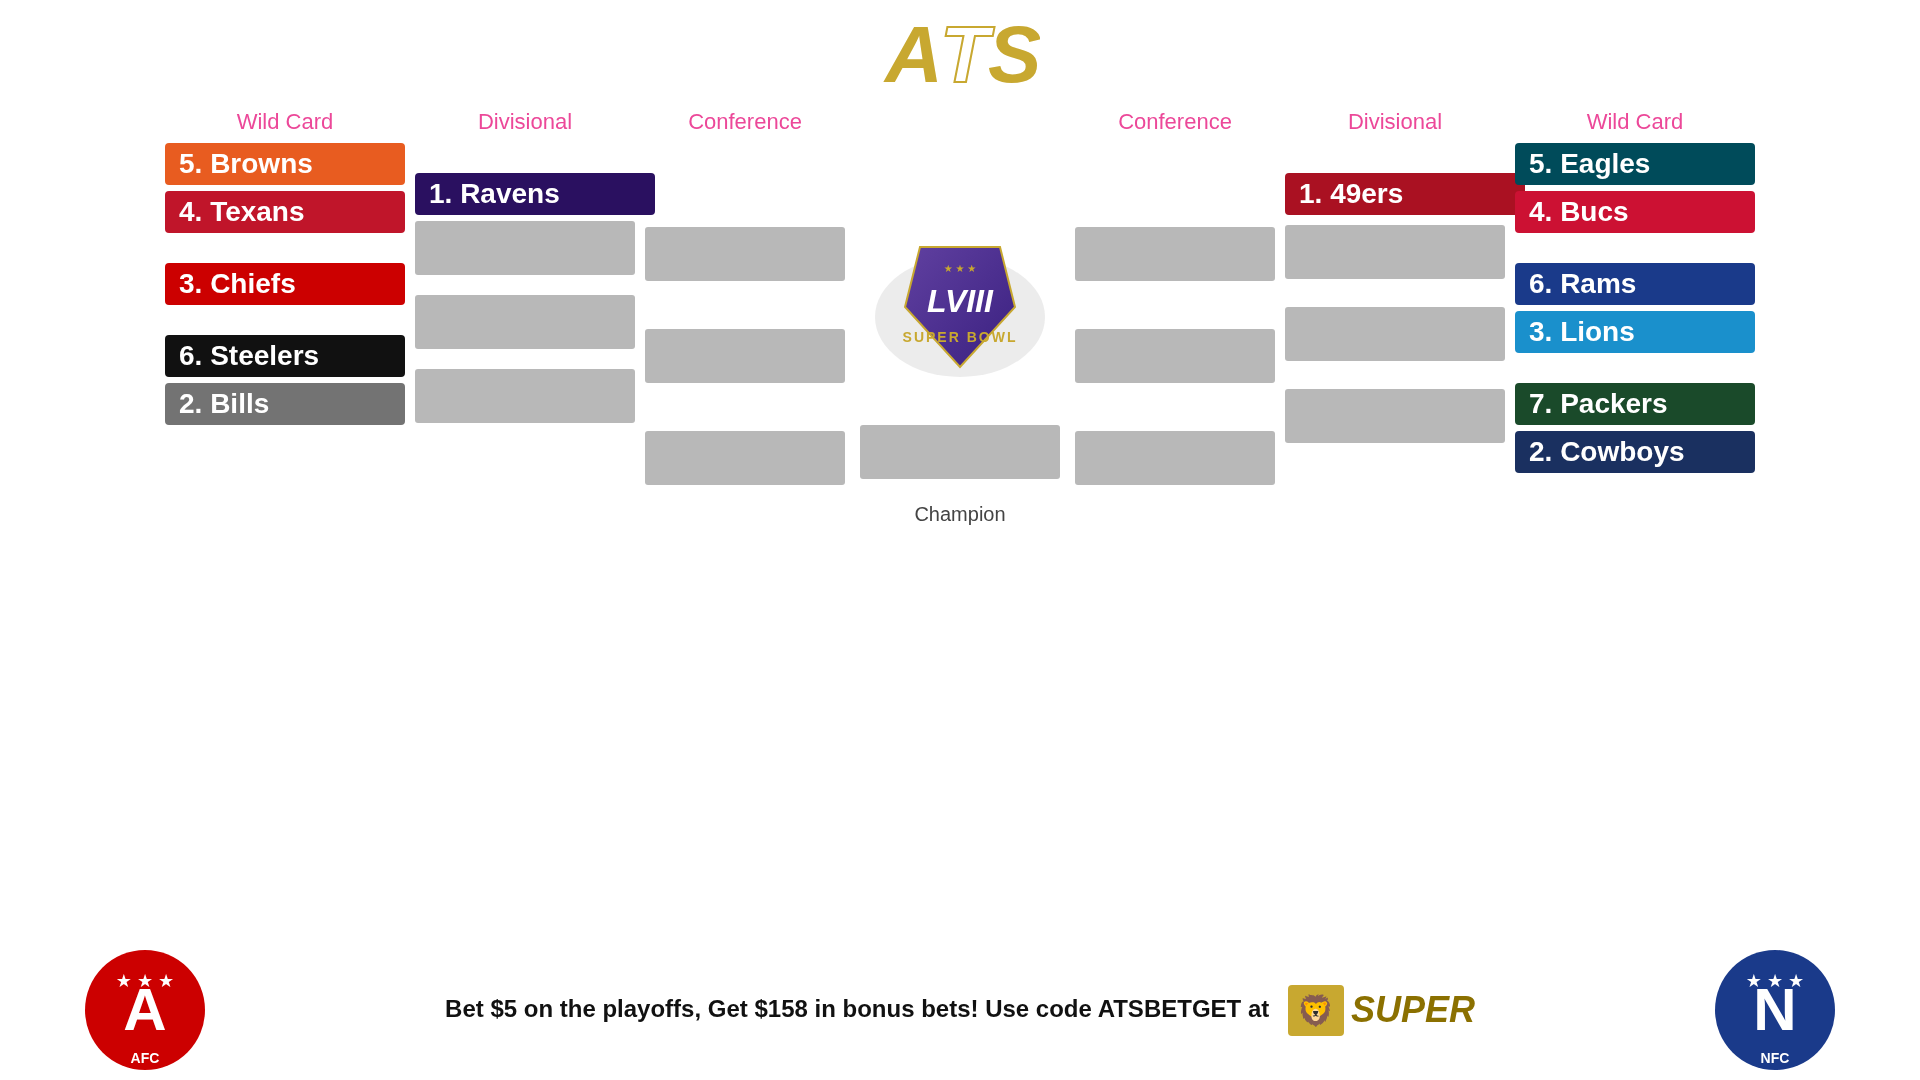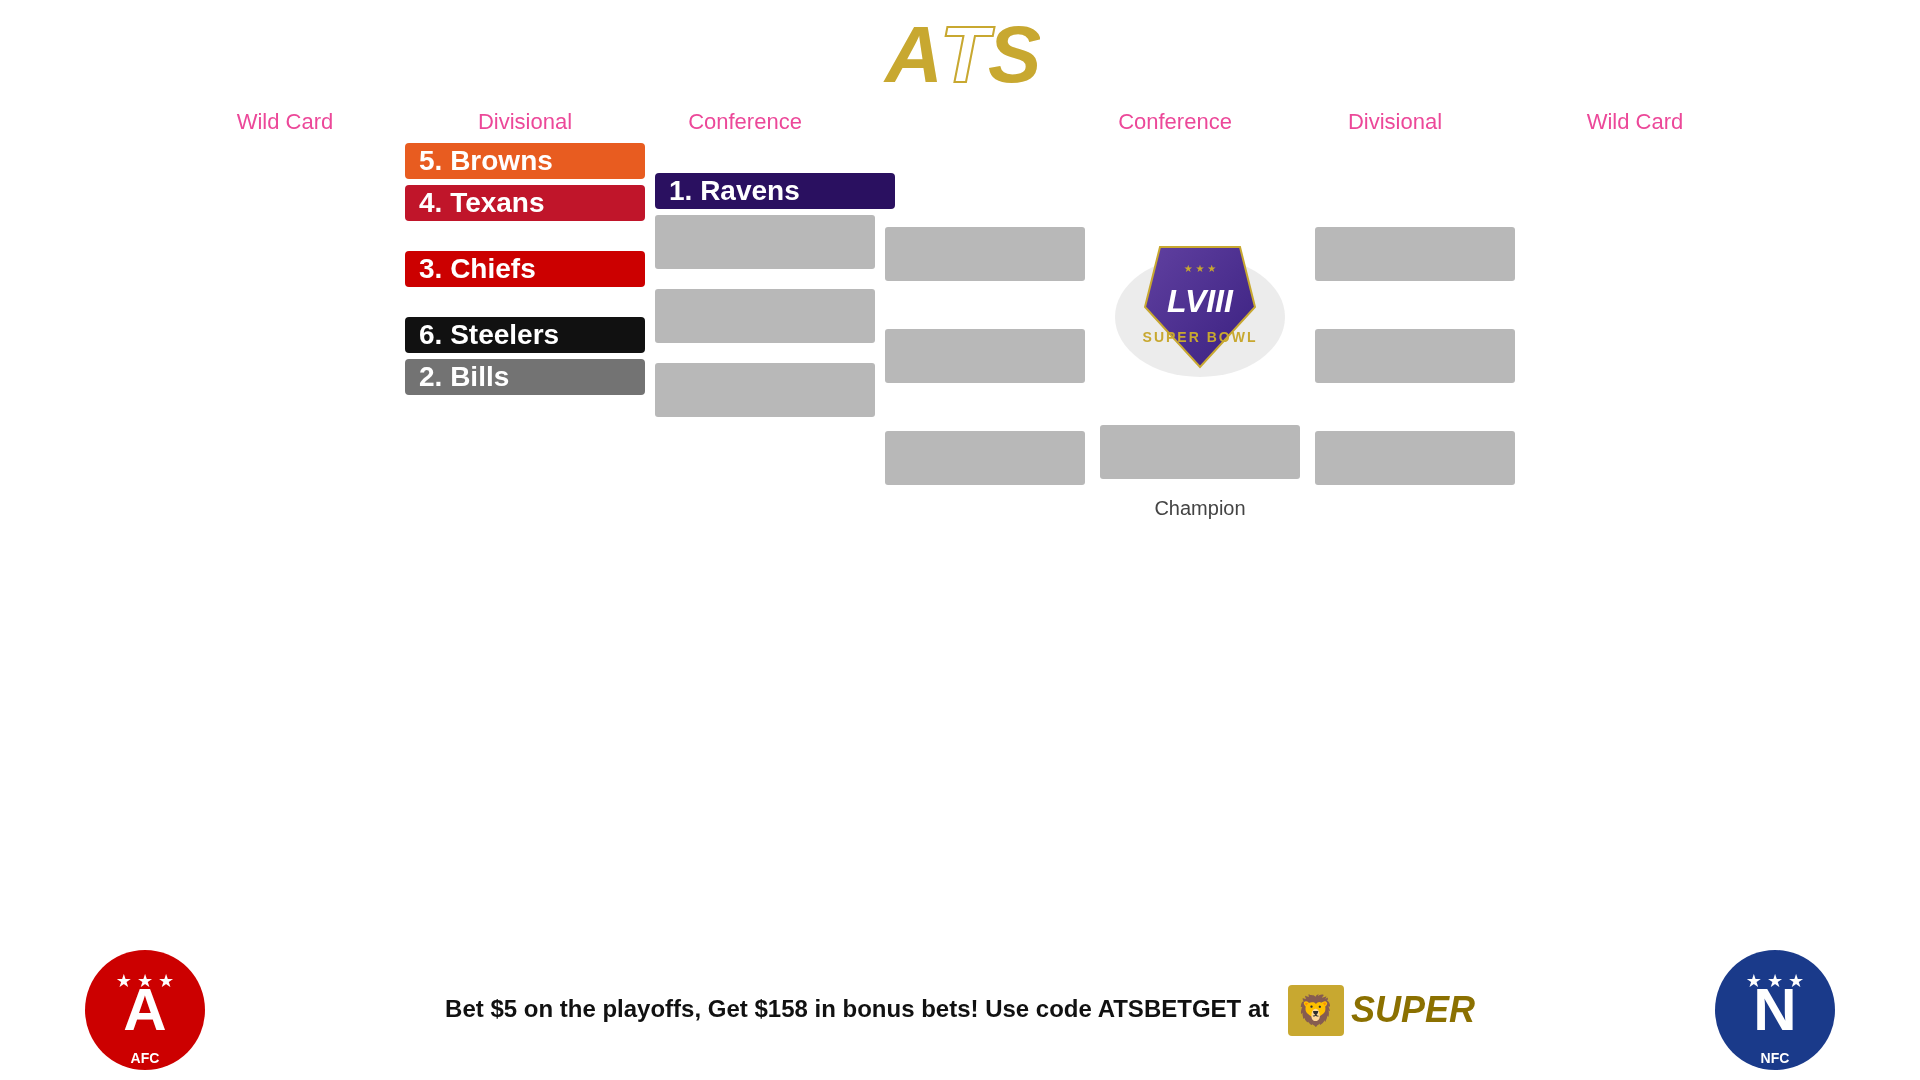--- a/index.html
+++ b/index.html
@@ -17,21 +17,21 @@
       text-align: center;
       padding: 10px 0 5px;
     }
     .ats-logo-wrapper {
       position: relative;
       display: inline-block;
     }
 
     
     .team-slot {
-      height: 36px;
+      height: 42px;
       border-radius: 4px;
       display: flex;
       align-items: center;
       padding: 16px 14px;
       font-size: 28px;
       font-weight: bold;
       color: white;
       margin-bottom: 2px;
       min-width: 240px;
     }
@@ -139,33 +139,52 @@
           <text x="100" y="85" text-anchor="middle" font-size="32" font-weight="900" fill="white" font-family="Arial" font-style="italic">LVIII</text>
 
           <text x="100" y="115" text-anchor="middle" font-size="14" font-weight="700" fill="#c8a830" font-family="Arial" letter-spacing="2">SUPER BOWL</text>
 
           <text x="100" y="45" text-anchor="middle" font-size="10" fill="#c8a830">★ ★ ★</text>
         </svg>
       </div>
       <div style="height:10px;"></div>
 
       <div class="slot" style="width:200px;"></div>
-      <div style="text-align:center; font-size:20px; color:#444; margin-top:14px;">Champion</div>
+      <div style="text-align:center; font-size:20px; color:#444; margin-top:20px;">Champion</div>
     </div>
 
     <div style="display:flex; flex-direction:column; width:200px; margin-left:5px; gap:4px;">
       <div style="height:80px;"></div>
       <div class="slot" style="width:200px;"></div>
       <div style="height:40px;"></div>
       <div class="slot" style="width:200px;"></div>
       <div style="height:40px;"></div>
       <div class="slot" style="width:200px;"></div>
     </div>
 
-
+    <div style="display:flex; flex-direction:column; width:220px; margin-left:10px; gap:4px;">
+
+      <div class="team-slot" style="background:#aa1122; width:220px; margin-top:30px;">1. 49ers</div>
+      <div class="slot" style="width:220px; margin-top:4px;"></div>
+      <div style="height:20px;"></div>
+      <div class="slot" style="width:220px;"></div>
+      <div style="height:20px;"></div>
+      <div class="slot" style="width:220px;"></div>
+    </div>
+
+    <div style="display:flex; flex-direction:column; width:240px; margin-left:10px; gap:4px; padding-top:0px;">
+      <div class="team-slot" style="background:#004b5a; width:240px;">5. Eagles</div>
+      <div class="team-slot" style="background:#cc1133; width:240px;">4. Bucs</div>
+      <div style="height:20px;"></div>
+      <div class="team-slot" style="background:#1a3a8a; width:240px;">6. Rams</div>
+      <div class="team-slot" style="background:#1a90cc; width:240px;">3. Lions</div>
+      <div style="height:20px;"></div>
+      <div class="team-slot" style="background:#1a4a2a; width:240px;">7. Packers</div>
+      <div class="team-slot" style="background:#1a3060; width:240px;">2. Cowboys</div>
+    </div>
 
   </div>
 
   <div style="display:flex; flex-direction:row; justify-content:space-between; align-items:center; padding:5px 80px 5px 80px; margin-top:0px;">
 
     <div style="width:130px; height:130px; display:flex; align-items:center; justify-content:center;">
       <svg width="130" height="130" viewBox="0 0 130 130">
 
         <circle cx="65" cy="65" r="60" fill="#cc0000"></circle>
 

